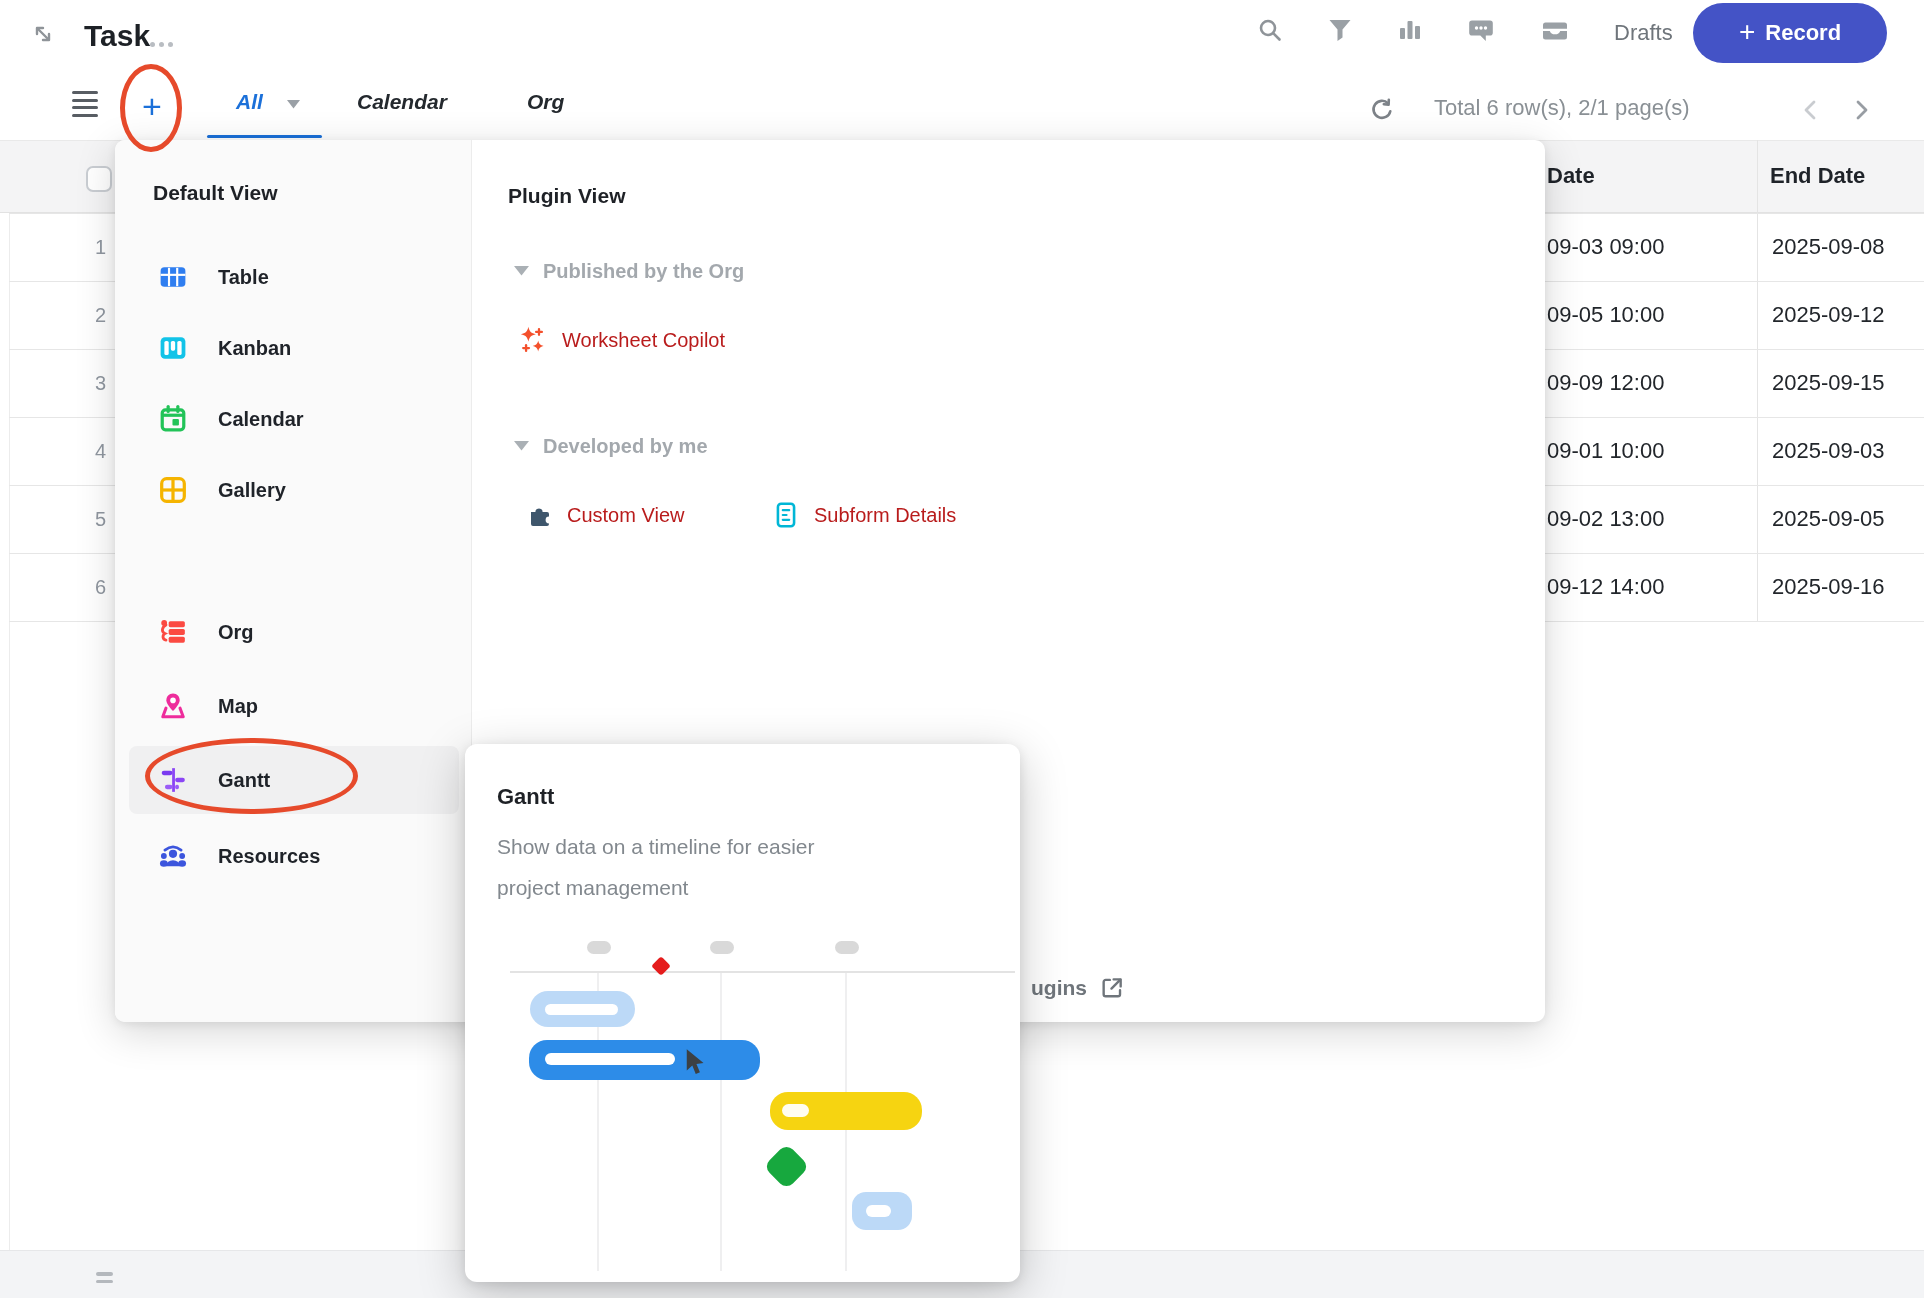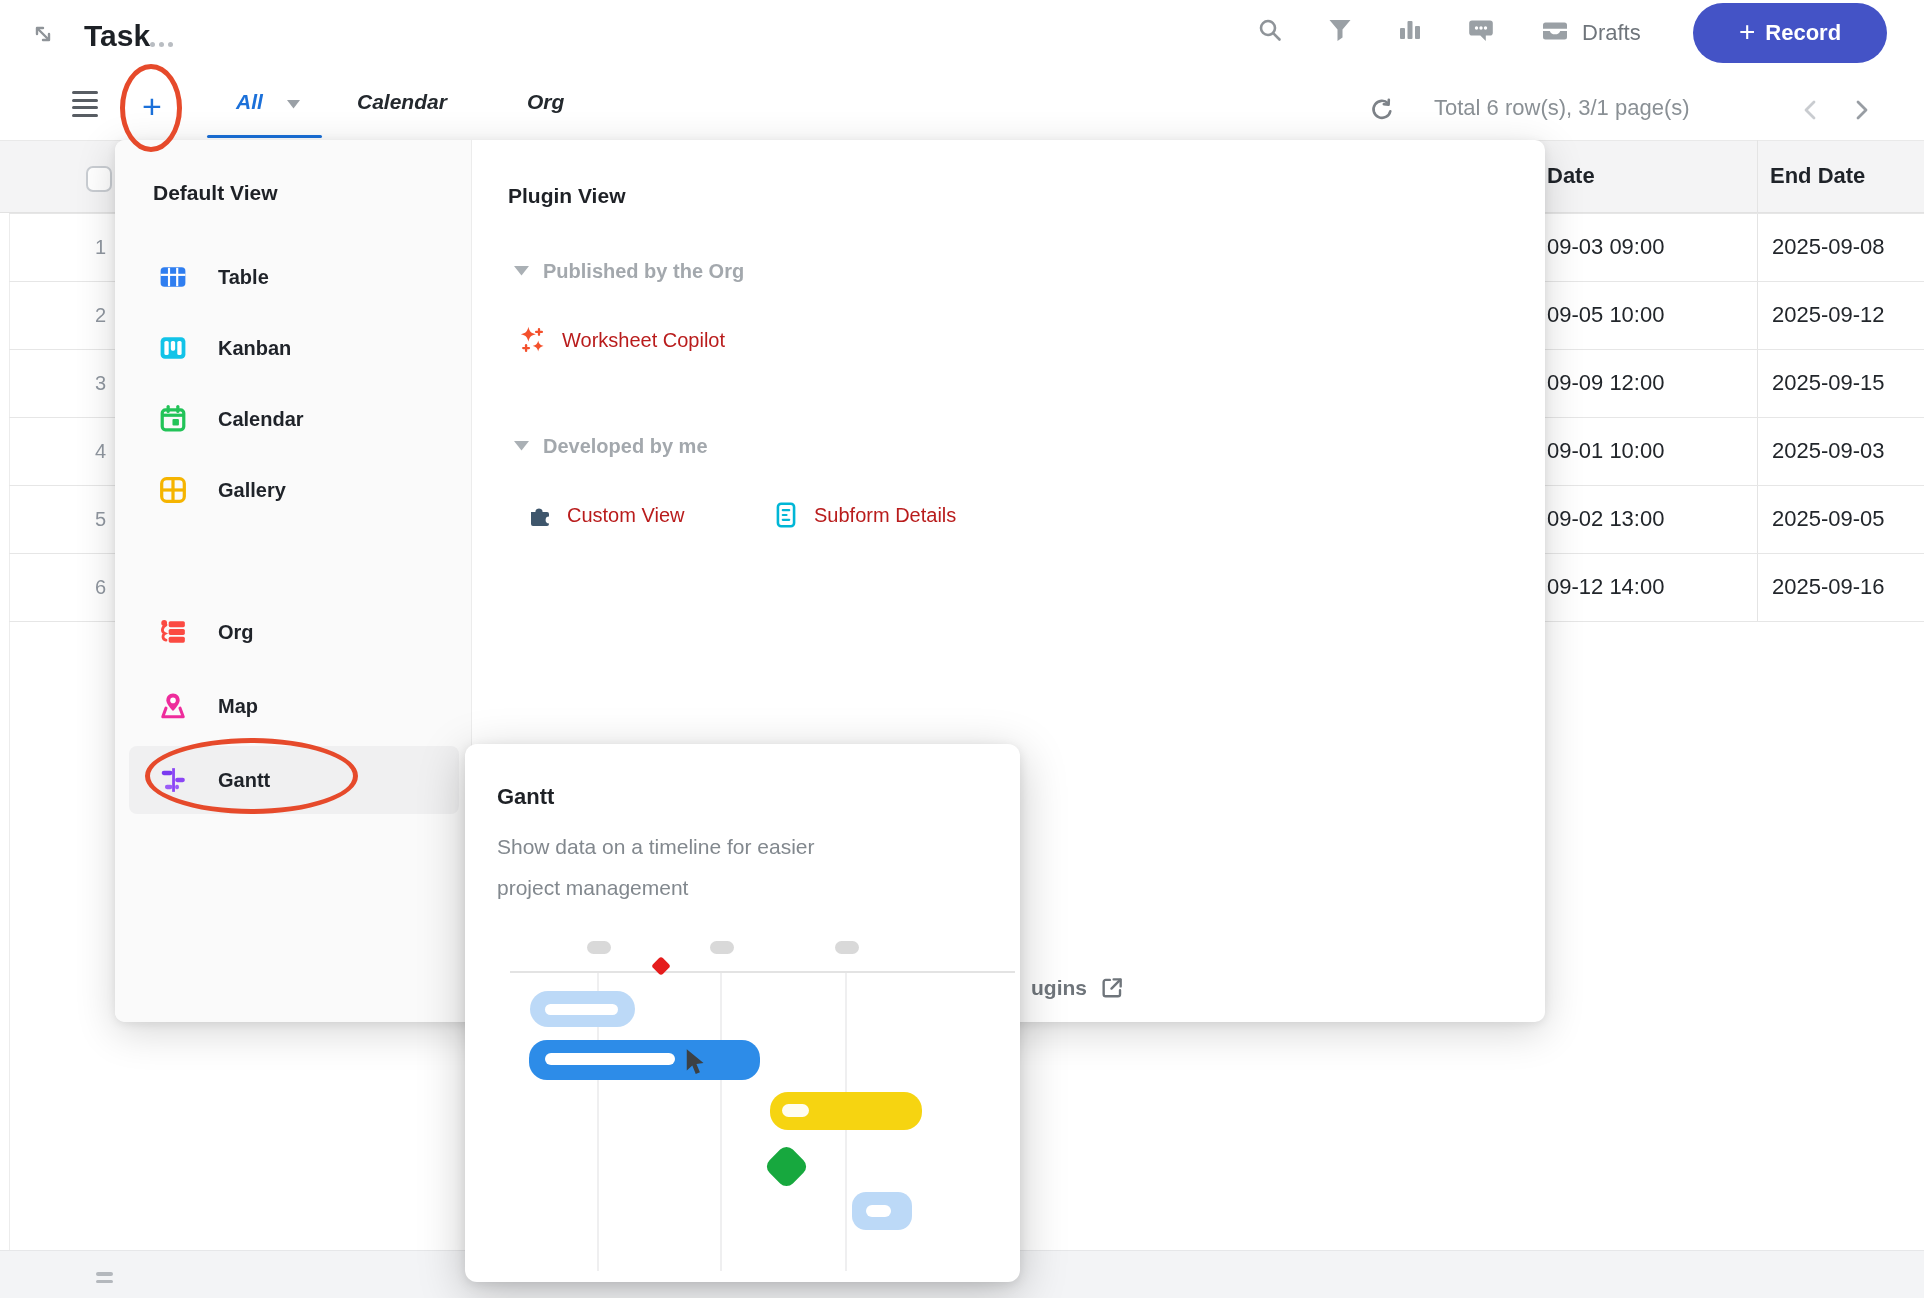--- a/index.html
+++ b/index.html
@@ -10,21 +10,21 @@
   
   .page-title{font-size:30px;font-weight:700;color:#1d2126;}
   .dots span{display:inline-block;width:5px;height:5px;border-radius:50%;background:#b9bdc2;margin-right:4px;}
   .hamb span{display:block;width:26px;height:3px;border-radius:2px;background:#585d63;margin-bottom:4.5px;}
   .plusbtn{width:40px;height:40px;display:flex;align-items:center;justify-content:center;
            font-size:34px;font-weight:400;color:#1b70d9;}
   .tab{font-size:21px;font-weight:700;color:#24292e;font-style:italic;}
   .tab.active{color:#1b70d9;}
   .underline{height:3px;border-radius:2px;background:#1b70d9;}
   .totaltxt{font-size:22px;color:#8a9095;}
-  .draftstxt{font-size:22px;color:#6f757b;}
+  .draftstxt{font-size:22px;color:#6f757b;margin-left:32px;}
   .recbtn{background:#4453c6;border-radius:30px;display:flex;align-items:center;justify-content:center;
           gap:10px;color:#fff;cursor:pointer;}
   .recbtn .plus{font-size:28px;font-weight:400;line-height:1;margin-top:-2px;}
   .recbtn .lbl{font-size:22px;font-weight:700;}
   
   .theadband{background:#f4f4f5;border-top:1px solid #e9e9e9;border-bottom:1px solid #e2e2e2;}
   .thlabel{font-size:22px;font-weight:700;color:#1f2329;height:30px;line-height:30px;}
   .cell{font-size:22px;color:#22262b;height:30px;line-height:30px;}
   .rownum{font-size:20px;color:#9097a0;height:30px;line-height:30px;width:106px;text-align:right;}
   .rowline{height:1px;background:#e6e6e6;}
@@ -154,21 +154,21 @@
     <polygon points="0,0 13,0 6.5,8.5" fill="#9aa0a6"></polygon>
   </svg>
   <div class="abs underline" style="left:207px;top:135px;width:115px;"></div>
   <div class="abs tab t" style="left:357px;top:90px;">Calendar</div>
   <div class="abs tab t" style="left:527px;top:90px;">Org</div>
 
   <svg class="abs" style="left:1369px;top:97px;" width="26" height="26" viewBox="0 0 26 26">
     <path d="M21.3 14.2 a8.5 8.5 0 1 1 -2.2 -7.8" fill="none" stroke="#7d8288" stroke-width="2.6" stroke-linecap="round"></path>
     <polyline points="19.8,2.8 19.6,7.6 14.8,7.2" fill="none" stroke="#7d8288" stroke-width="2.6" stroke-linecap="round" stroke-linejoin="round"></polyline>
   </svg>
-  <div class="abs totaltxt t" style="left:1434px;top:95px;">Total 6 row(s), 3/1 page(s)</div>
+  <div class="abs totaltxt t" style="left:1434px;top:95px;">Total 6 row(s), 2/1 page(s)</div>
   <svg class="abs" style="left:1802px;top:98px;" width="16" height="24" viewBox="0 0 16 24">
     <polyline points="12,4 4,12 12,20" fill="none" stroke="#c9ccd0" stroke-width="2.8" stroke-linecap="round" stroke-linejoin="round"></polyline>
   </svg>
   <svg class="abs" style="left:1854px;top:98px;" width="16" height="24" viewBox="0 0 16 24">
     <polyline points="4,4 12,12 4,20" fill="none" stroke="#989da3" stroke-width="2.8" stroke-linecap="round" stroke-linejoin="round"></polyline>
   </svg>
 
   <div class="abs panel" style="left:115px;top:140px;width:1430px;height:882px;z-index:10;"></div>
   <div class="abs panel-left" style="left:115px;top:140px;width:357px;height:882px;box-sizing:border-box;z-index:11;"></div>
 
@@ -245,20 +245,34 @@
     <svg width="28" height="28" viewBox="0 0 26 26">
       <line x1="13.5" y1="2" x2="13.5" y2="24" stroke="#8b45f5" stroke-width="2.6"></line>
       <rect x="2.5" y="4.5" width="10" height="4" rx="2" fill="#7a3bf0"></rect>
       <rect x="15" y="11" width="9" height="4" rx="2" fill="#8b45f5"></rect>
       <rect x="5.5" y="17.5" width="7" height="4" rx="2" fill="#9b5cf7"></rect>
       <rect x="15" y="17.5" width="3.5" height="4" rx="1.5" fill="#9b5cf7"></rect>
     </svg>
     <span class="mi-label">Gantt</span>
   </div>
 
+  <div class="abs menu-item" style="left:129px;top:822px;width:330px;height:68px;z-index:12;">
+    <svg width="28" height="28" viewBox="0 0 26 26">
+      <path d="M5.5,7.5 Q13,1.5 20.5,7.5" stroke="#3c55dd" stroke-width="2.5" fill="none" stroke-linecap="round"></path>
+      <g fill="#3c55dd">
+        <circle cx="4.5" cy="13" r="2.7"></circle>
+          <circle cx="21.5" cy="13" r="2.7"></circle>
+        <ellipse cx="4.5" cy="20" rx="3.6" ry="3"></ellipse>
+          <ellipse cx="21.5" cy="20" rx="3.6" ry="3"></ellipse>
+        <circle cx="13" cy="11" r="3.8"></circle>
+        <path d="M6.3,22.5 a6.7,5.6 0 0 1 13.4,0 z"></path>
+      </g>
+    </svg>
+    <span class="mi-label">Resources</span>
+  </div>
 
   <div class="abs sect-title t" style="left:508px;top:181px;z-index:12;">Plugin View</div>
 
   <svg class="abs" style="left:514px;top:266px;z-index:12;" width="15" height="10" viewBox="0 0 15 10">
     <polygon points="0,0 15,0 7.5,9.5" fill="#aab0b5"></polygon>
   </svg>
   <div class="abs sec-head t" style="left:543px;top:256px;z-index:12;">Published by the Org</div>
 
   <div class="abs plug-item" style="left:518px;top:323px;height:34px;z-index:12;">
     <svg width="30" height="30" viewBox="0 0 26 26">

